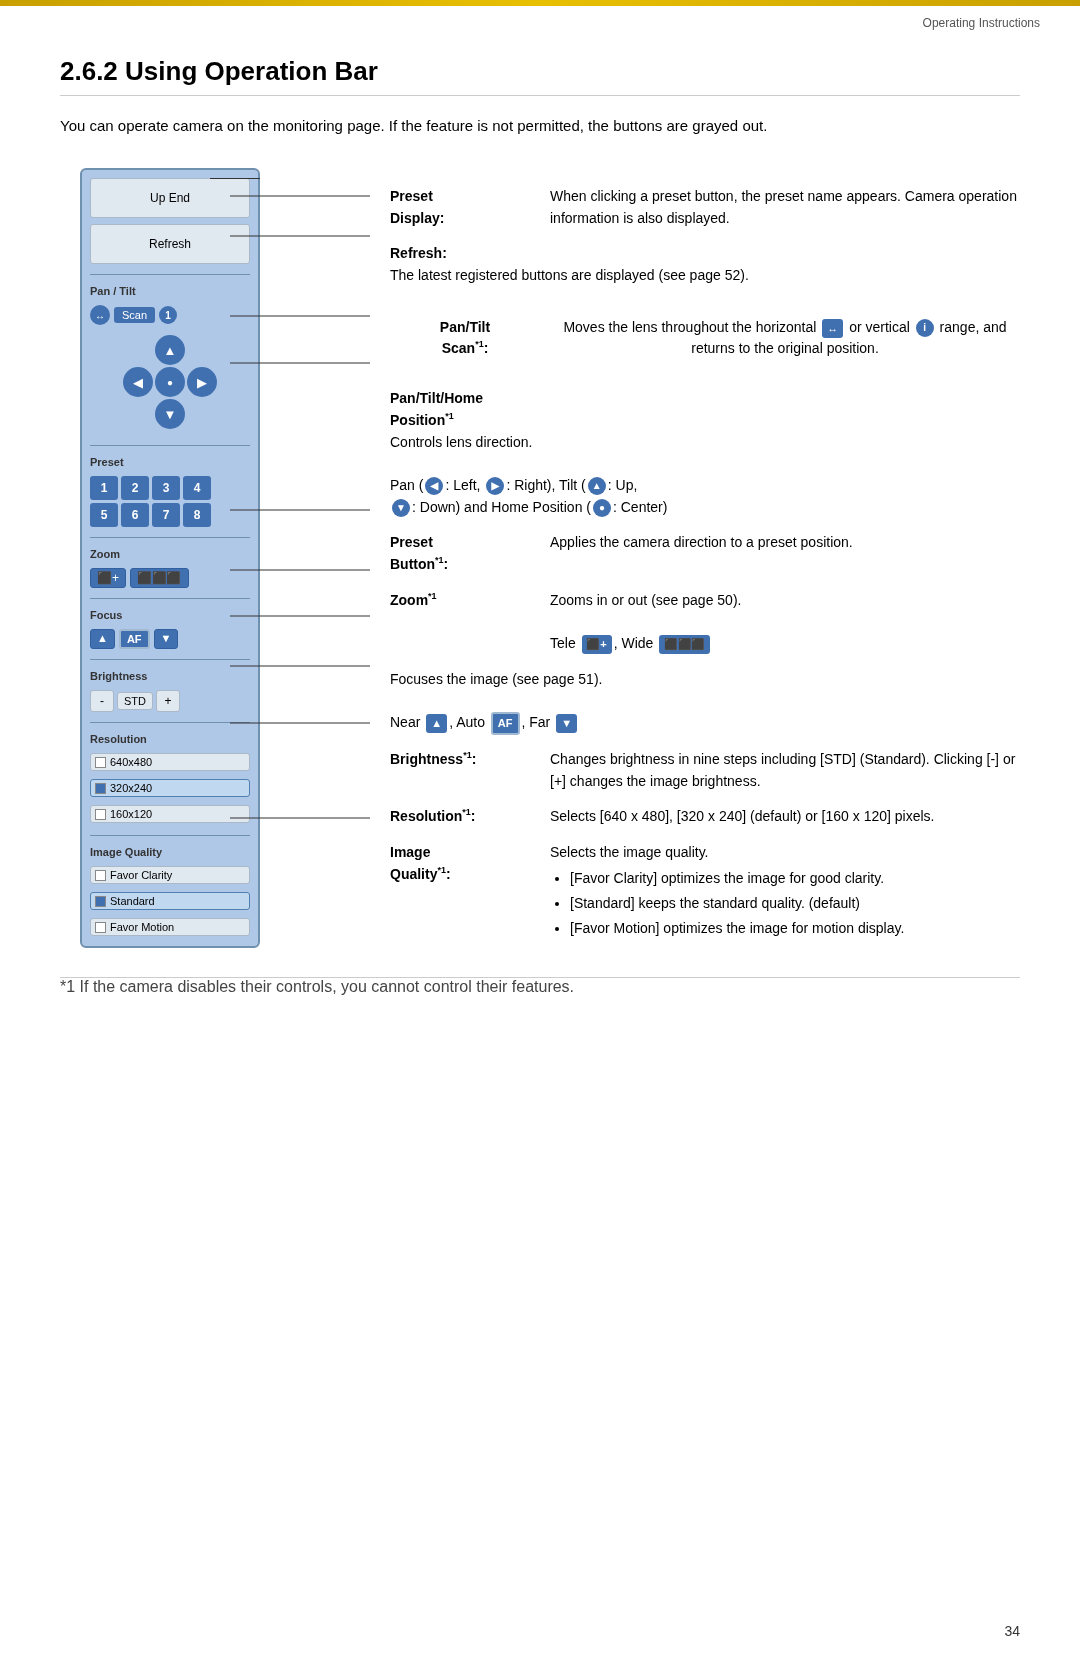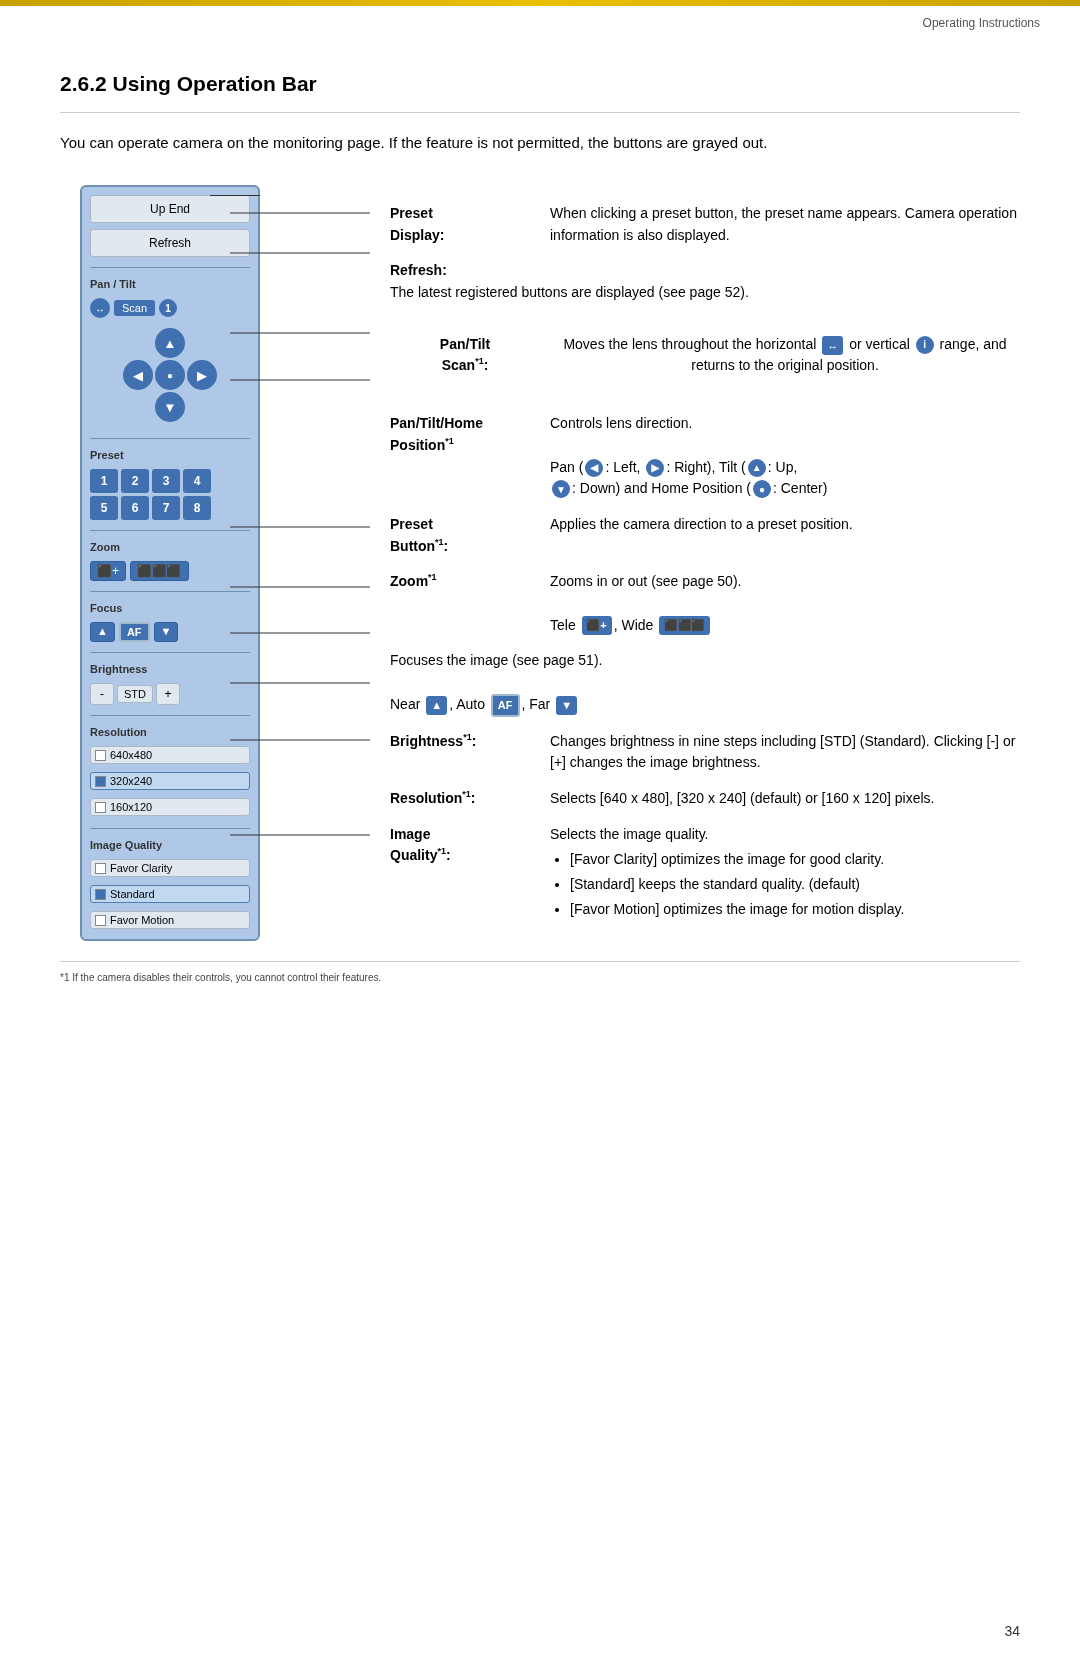--- a/index.html
+++ b/index.html
@@ -28,26 +28,26 @@
       font-size: 12px;
       color: #555;
     }
 
     .page-content {
       padding: 40px 60px 60px 60px;
       margin-top: 12px;
     }
 
     .section-title {
-      font-size: 21px;
+      font-size: 26px;
       font-weight: bold;
       margin-bottom: 18px;
-      margin-top: 20px;
+      margin-top: 4px;
       border-bottom: 1px solid #ccc;
-      padding-bottom: 16px;
+      padding-bottom: 8px;
     }
 
     .intro-text {
       font-size: 15px;
       margin-bottom: 30px;
       line-height: 1.6;
     }
 
     
     .camera-panel {
@@ -68,21 +68,21 @@
       color: #333;
       font-size: 11px;
       margin-bottom: 2px;
       font-weight: bold;
     }
 
     .panel-btn {
       background: #e0e8f0;
       border: 1px solid #aab8c8;
       border-radius: 3px;
-      padding: 6px 8px;
+      padding: 12px 8px;
       font-size: 12px;
       text-align: center;
       cursor: pointer;
     }
 
     .scan-bar {
       display: flex;
       align-items: center;
       gap: 4px;
       margin-bottom: 4px;
@@ -378,24 +378,23 @@
       margin-top: 4px;
     }
 
     .bullet-list li {
       font-size: 14px;
       margin-bottom: 4px;
       line-height: 1.5;
     }
 
     .footnote {
-      font-size: 10px;
+      font-size: 16px;
       color: #444;
       margin-top: 20px;
-      padding-top: 10px;
       border-top: 1px solid #ccc;
     }
 
     .page-number {
       position: absolute;
       bottom: 30px;
       right: 60px;
       font-size: 14px;
       color: #333;
     }
@@ -588,21 +587,21 @@
         <div class="desc-text">The latest registered buttons are displayed (see page 52).</div>
       </div>
 
       <div class="desc-row" style="margin-top:30px;text-align:center;">
         <div class="desc-label"><strong>Pan/Tilt<br>Scan<sup>*1</sup>:</strong></div>
         <div class="desc-text">
           Moves the lens throughout the horizontal <span class="inline-icon">↔</span> or vertical <span class="inline-icon-round">i</span> range, and returns to the original position.
         </div>
       </div>
 
-      <div class="desc-row" style="margin-top:36px;">
+      <div class="desc-row" style="margin-top:28px;flex-direction:column;">
         <div class="desc-label"><strong>Pan/Tilt/Home<br>Position<sup>*1</sup></strong></div>
         <div class="desc-text">
           Controls lens direction.<br><br>
           Pan (<span class="inline-icon-round">◀</span>: Left, <span class="inline-icon-round">▶</span>: Right), Tilt (<span class="inline-icon-round">▲</span>: Up,<br>
           <span class="inline-icon-round">▼</span>: Down) and Home Position (<span class="inline-icon-round">●</span>: Center)
         </div>
       </div>
 
       <div class="desc-row" style="margin-top:10px;">
         <div class="desc-label"><strong>Preset<br>Button<sup>*1</sup>:</strong></div>

